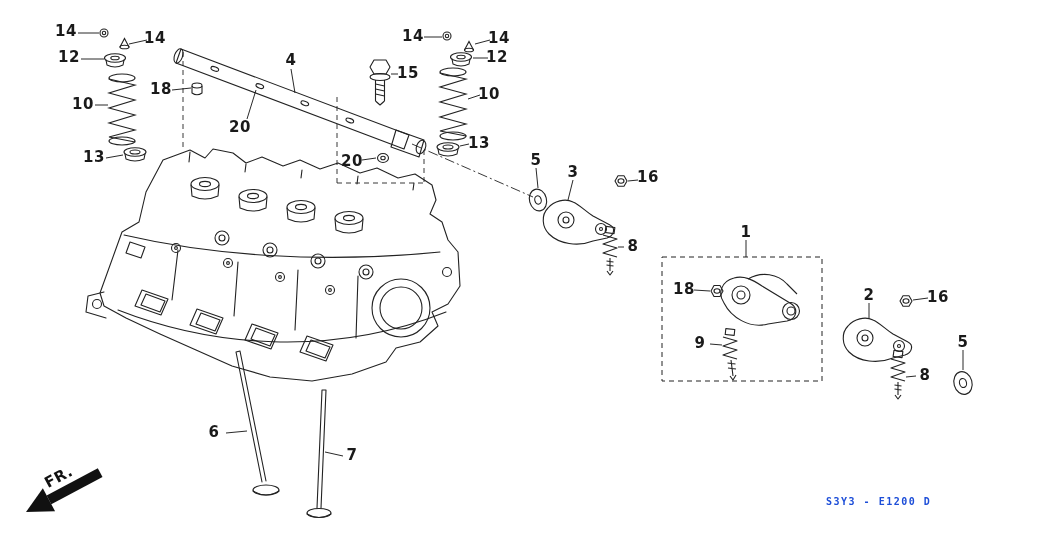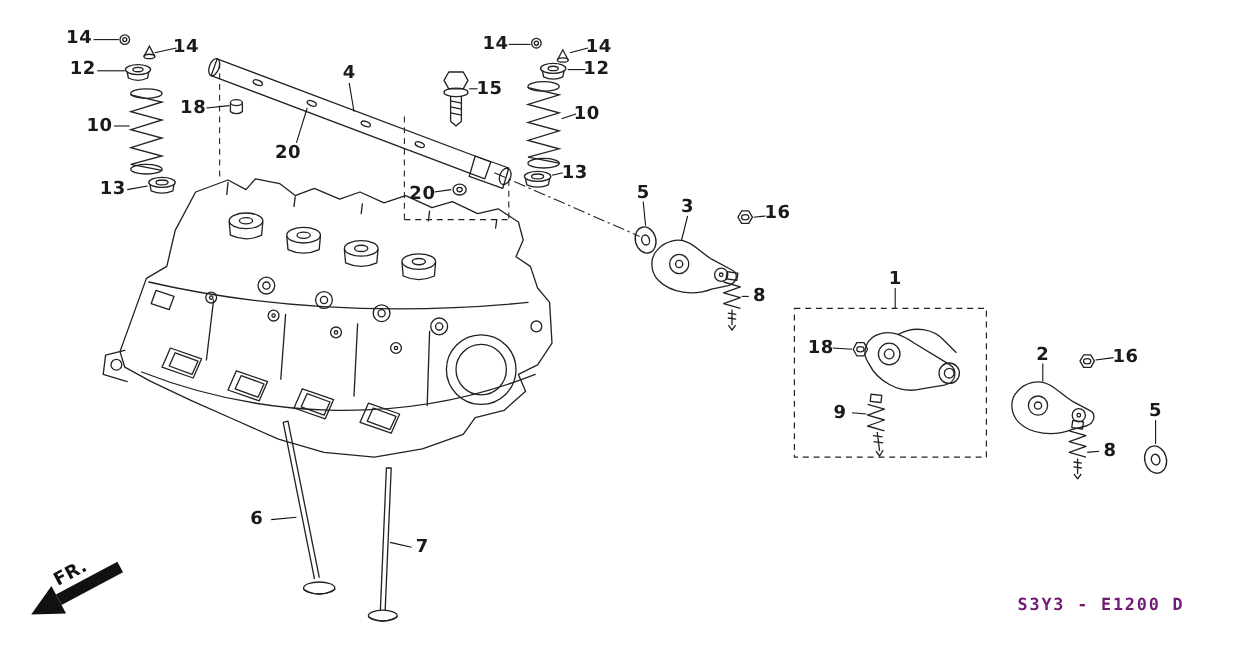--- a/index.html
+++ b/index.html
@@ -25,25 +25,25 @@
     position:absolute;
     left:44px;top:468px;
     transform:rotate(-28deg);
     font-size:15px;
     font-weight:700;
     color:#111;
     letter-spacing:.5px;
   }
   .diagram-code{
     position:absolute;
-    left:848px;top:496px;
+    left:826px;top:496px;
     font-family:"DejaVu Sans Mono", monospace;
-    font-size:14px;
+    font-size:10px;
     font-weight:600;
-    color:#701a75;
+    color:#1d4ed8;
     letter-spacing:1.5px;
   }
 </style>
 </head>
 <body>
 
 <div id="stage">
 
   <svg id="art" width="1038" height="554" viewBox="0 0 1038 554" xmlns="http://www.w3.org/2000/svg">
 

